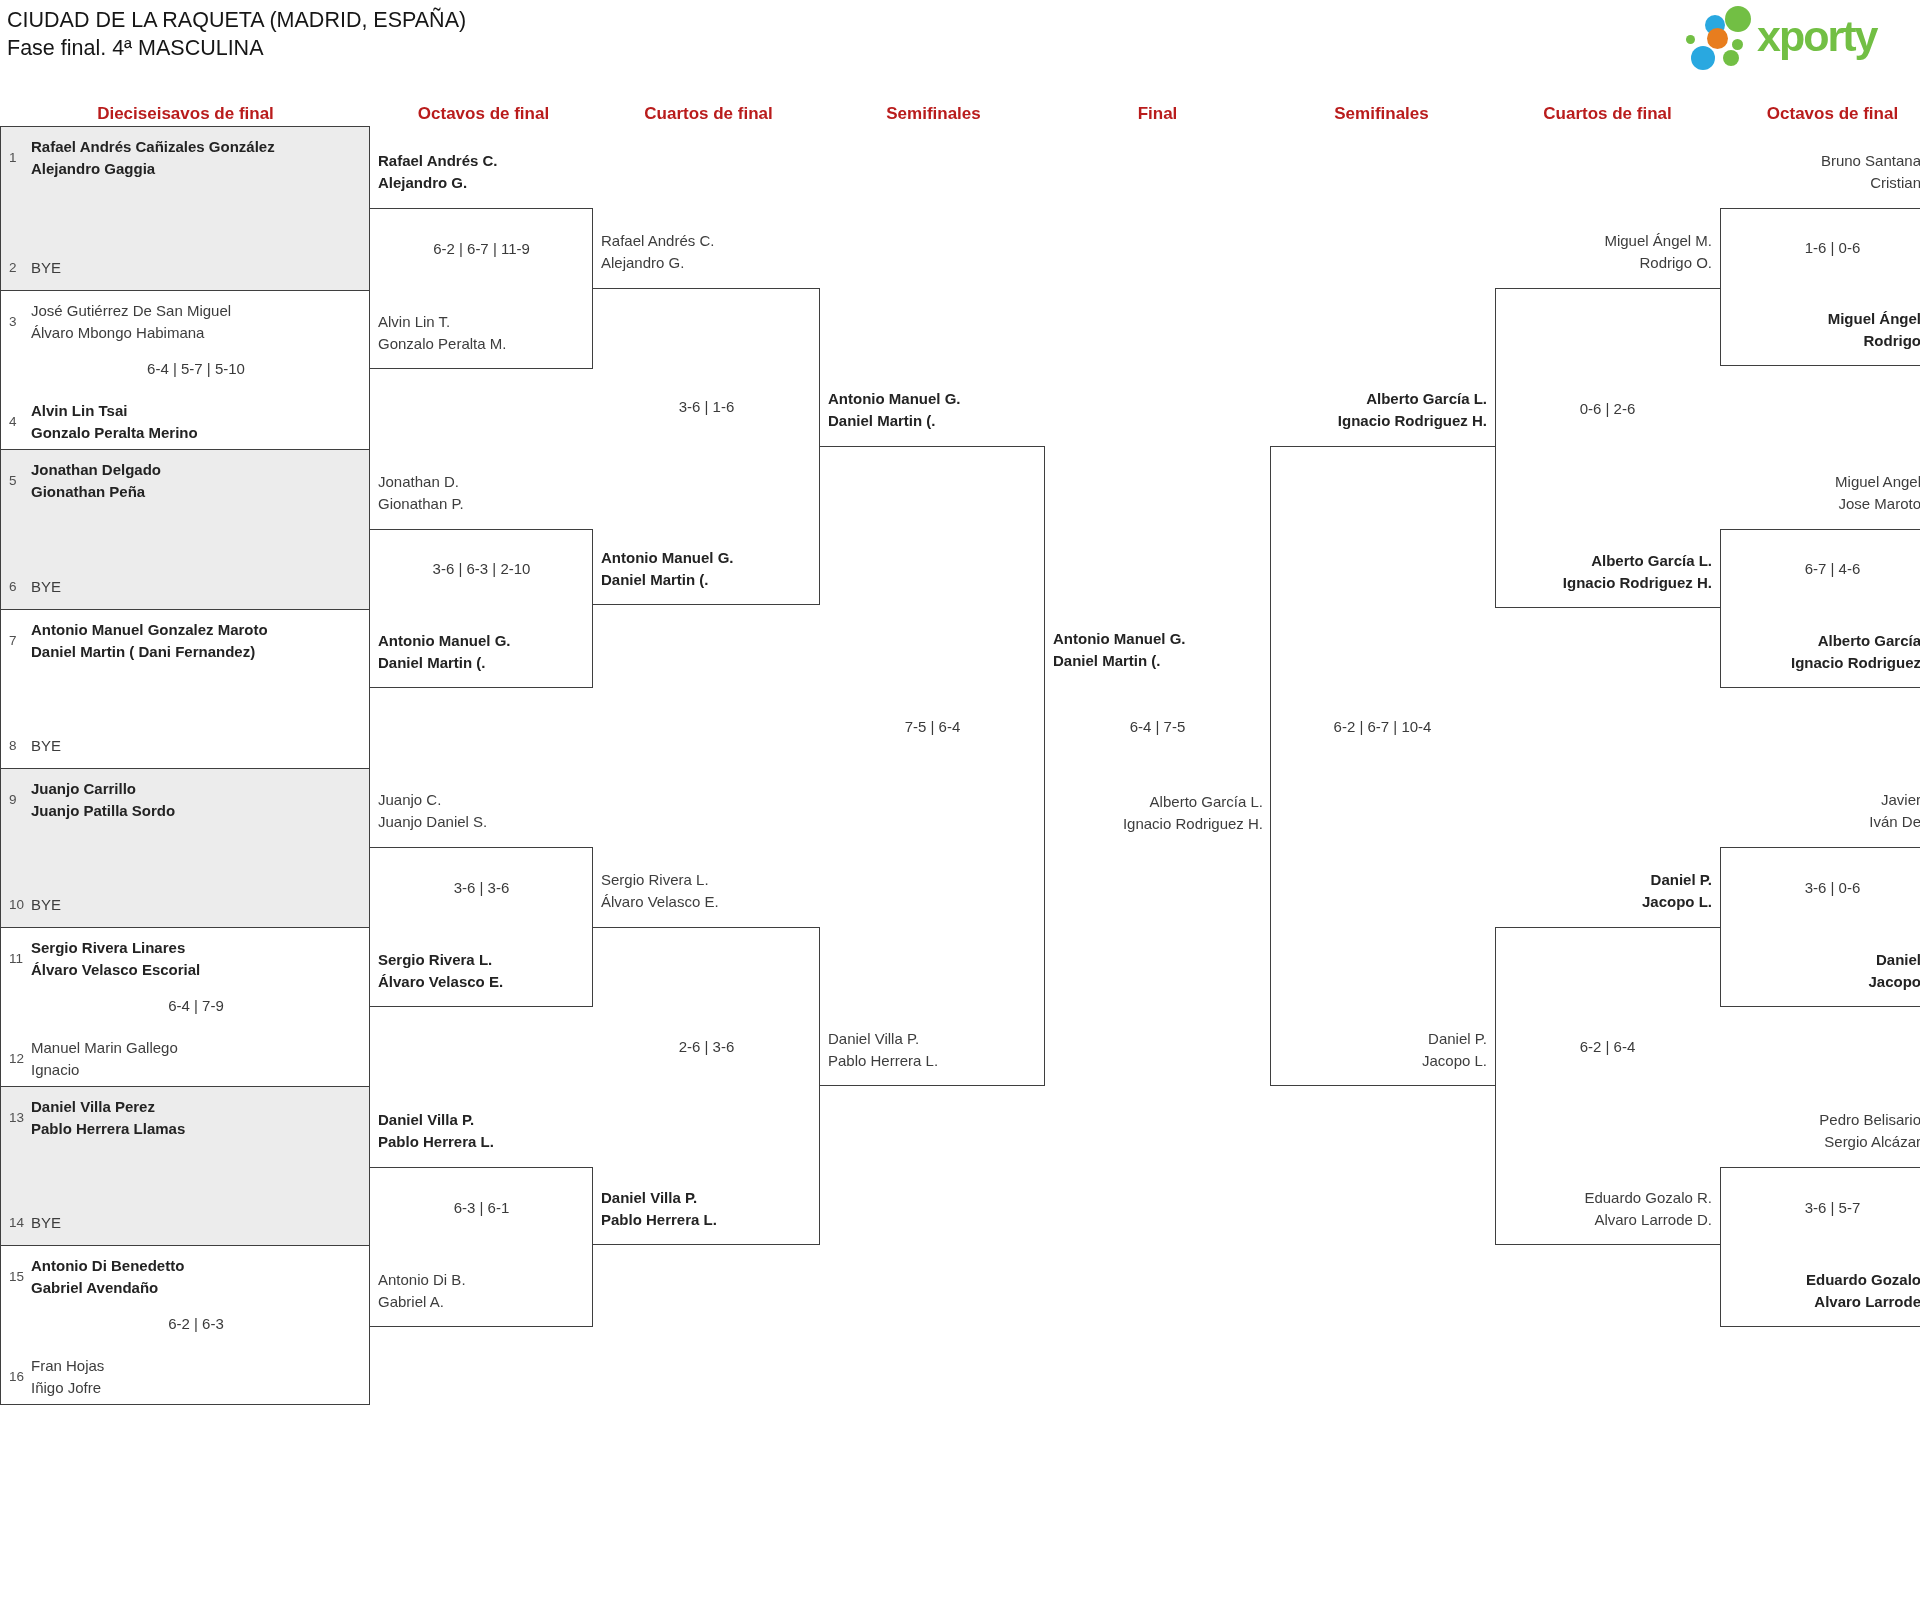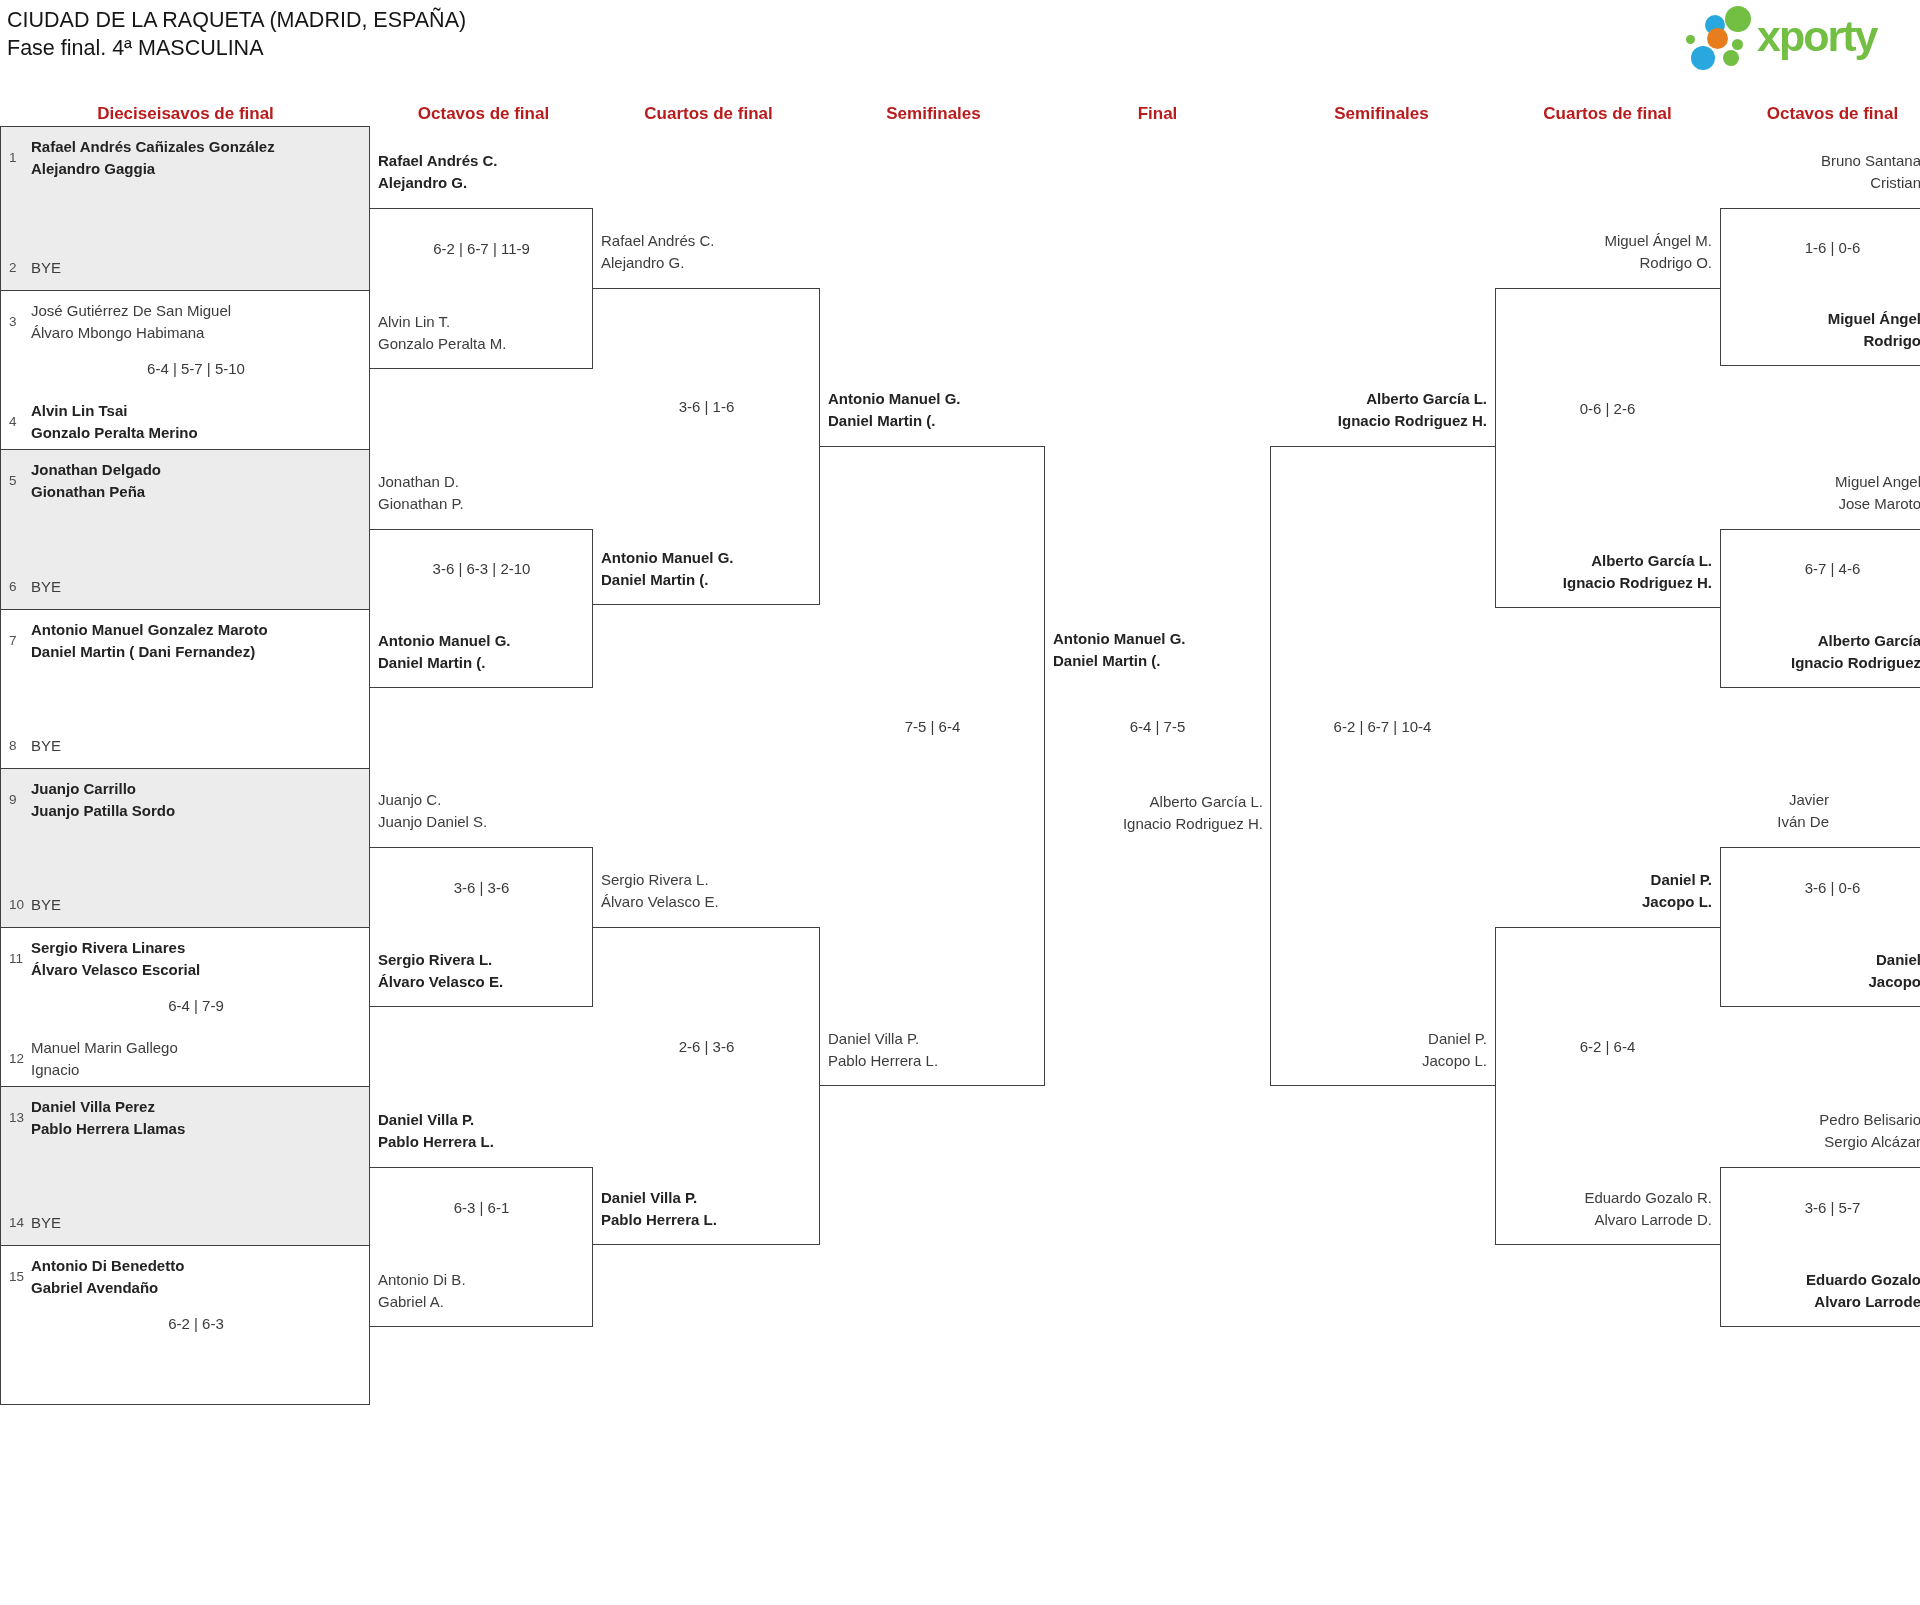--- a/index.html
+++ b/index.html
@@ -169,20 +169,27 @@
   </div>
   <div class="box16 last" style="top:1245px;height:160px">
     <div class="slot t">
       <span class="num">15</span>
       <span class="names w">
           <span>Antonio Di Benedetto</span>
           <span>Gabriel Avendaño</span>
         </span>
     </div>
     <div class="score16" style="top:69px">6-2 | 6-3</div>
+    <div class="slot b">
+      <span class="num">16</span>
+      <span class="names">
+          <span>Fran Hojas</span>
+          <span>Iñigo Jofre</span>
+        </span>
+    </div>
   </div>
 
   <div class="mbox r" style="left:370px;top:208px;width:223px;height:161px"></div>
   <div class="mbox r" style="left:370px;top:529px;width:223px;height:159px"></div>
   <div class="mbox r" style="left:370px;top:847px;width:223px;height:160px"></div>
   <div class="mbox r" style="left:370px;top:1167px;width:223px;height:160px"></div>
   <div class="mbox r" style="left:593px;top:288px;width:227px;height:317px"></div>
   <div class="mbox r" style="left:593px;top:927px;width:227px;height:318px"></div>
   <div class="mbox r" style="left:820px;top:446px;width:225px;height:640px"></div>
   <div class="mbox l" style="left:1270px;top:446px;width:225px;height:640px"></div>
@@ -296,21 +303,21 @@
       <span>Rodrigo</span>
     </div>
   <div class="team right" style="left:1700px;width:221px;top:471px">
       <span>Miguel Angel</span>
       <span>Jose Maroto</span>
     </div>
   <div class="team right w" style="left:1700px;width:221px;top:630px">
       <span>Alberto García</span>
       <span>Ignacio Rodriguez</span>
     </div>
-  <div class="team right" style="left:1608px;width:221px;top:789px">
+  <div class="team right" style="left:1700px;width:221px;top:789px">
       <span>Javier</span>
       <span>Iván De</span>
     </div>
   <div class="team right w" style="left:1700px;width:221px;top:949px">
       <span>Daniel</span>
       <span>Jacopo</span>
     </div>
   <div class="team right" style="left:1700px;width:221px;top:1109px">
       <span>Pedro Belisario</span>
       <span>Sergio Alcázar</span>

